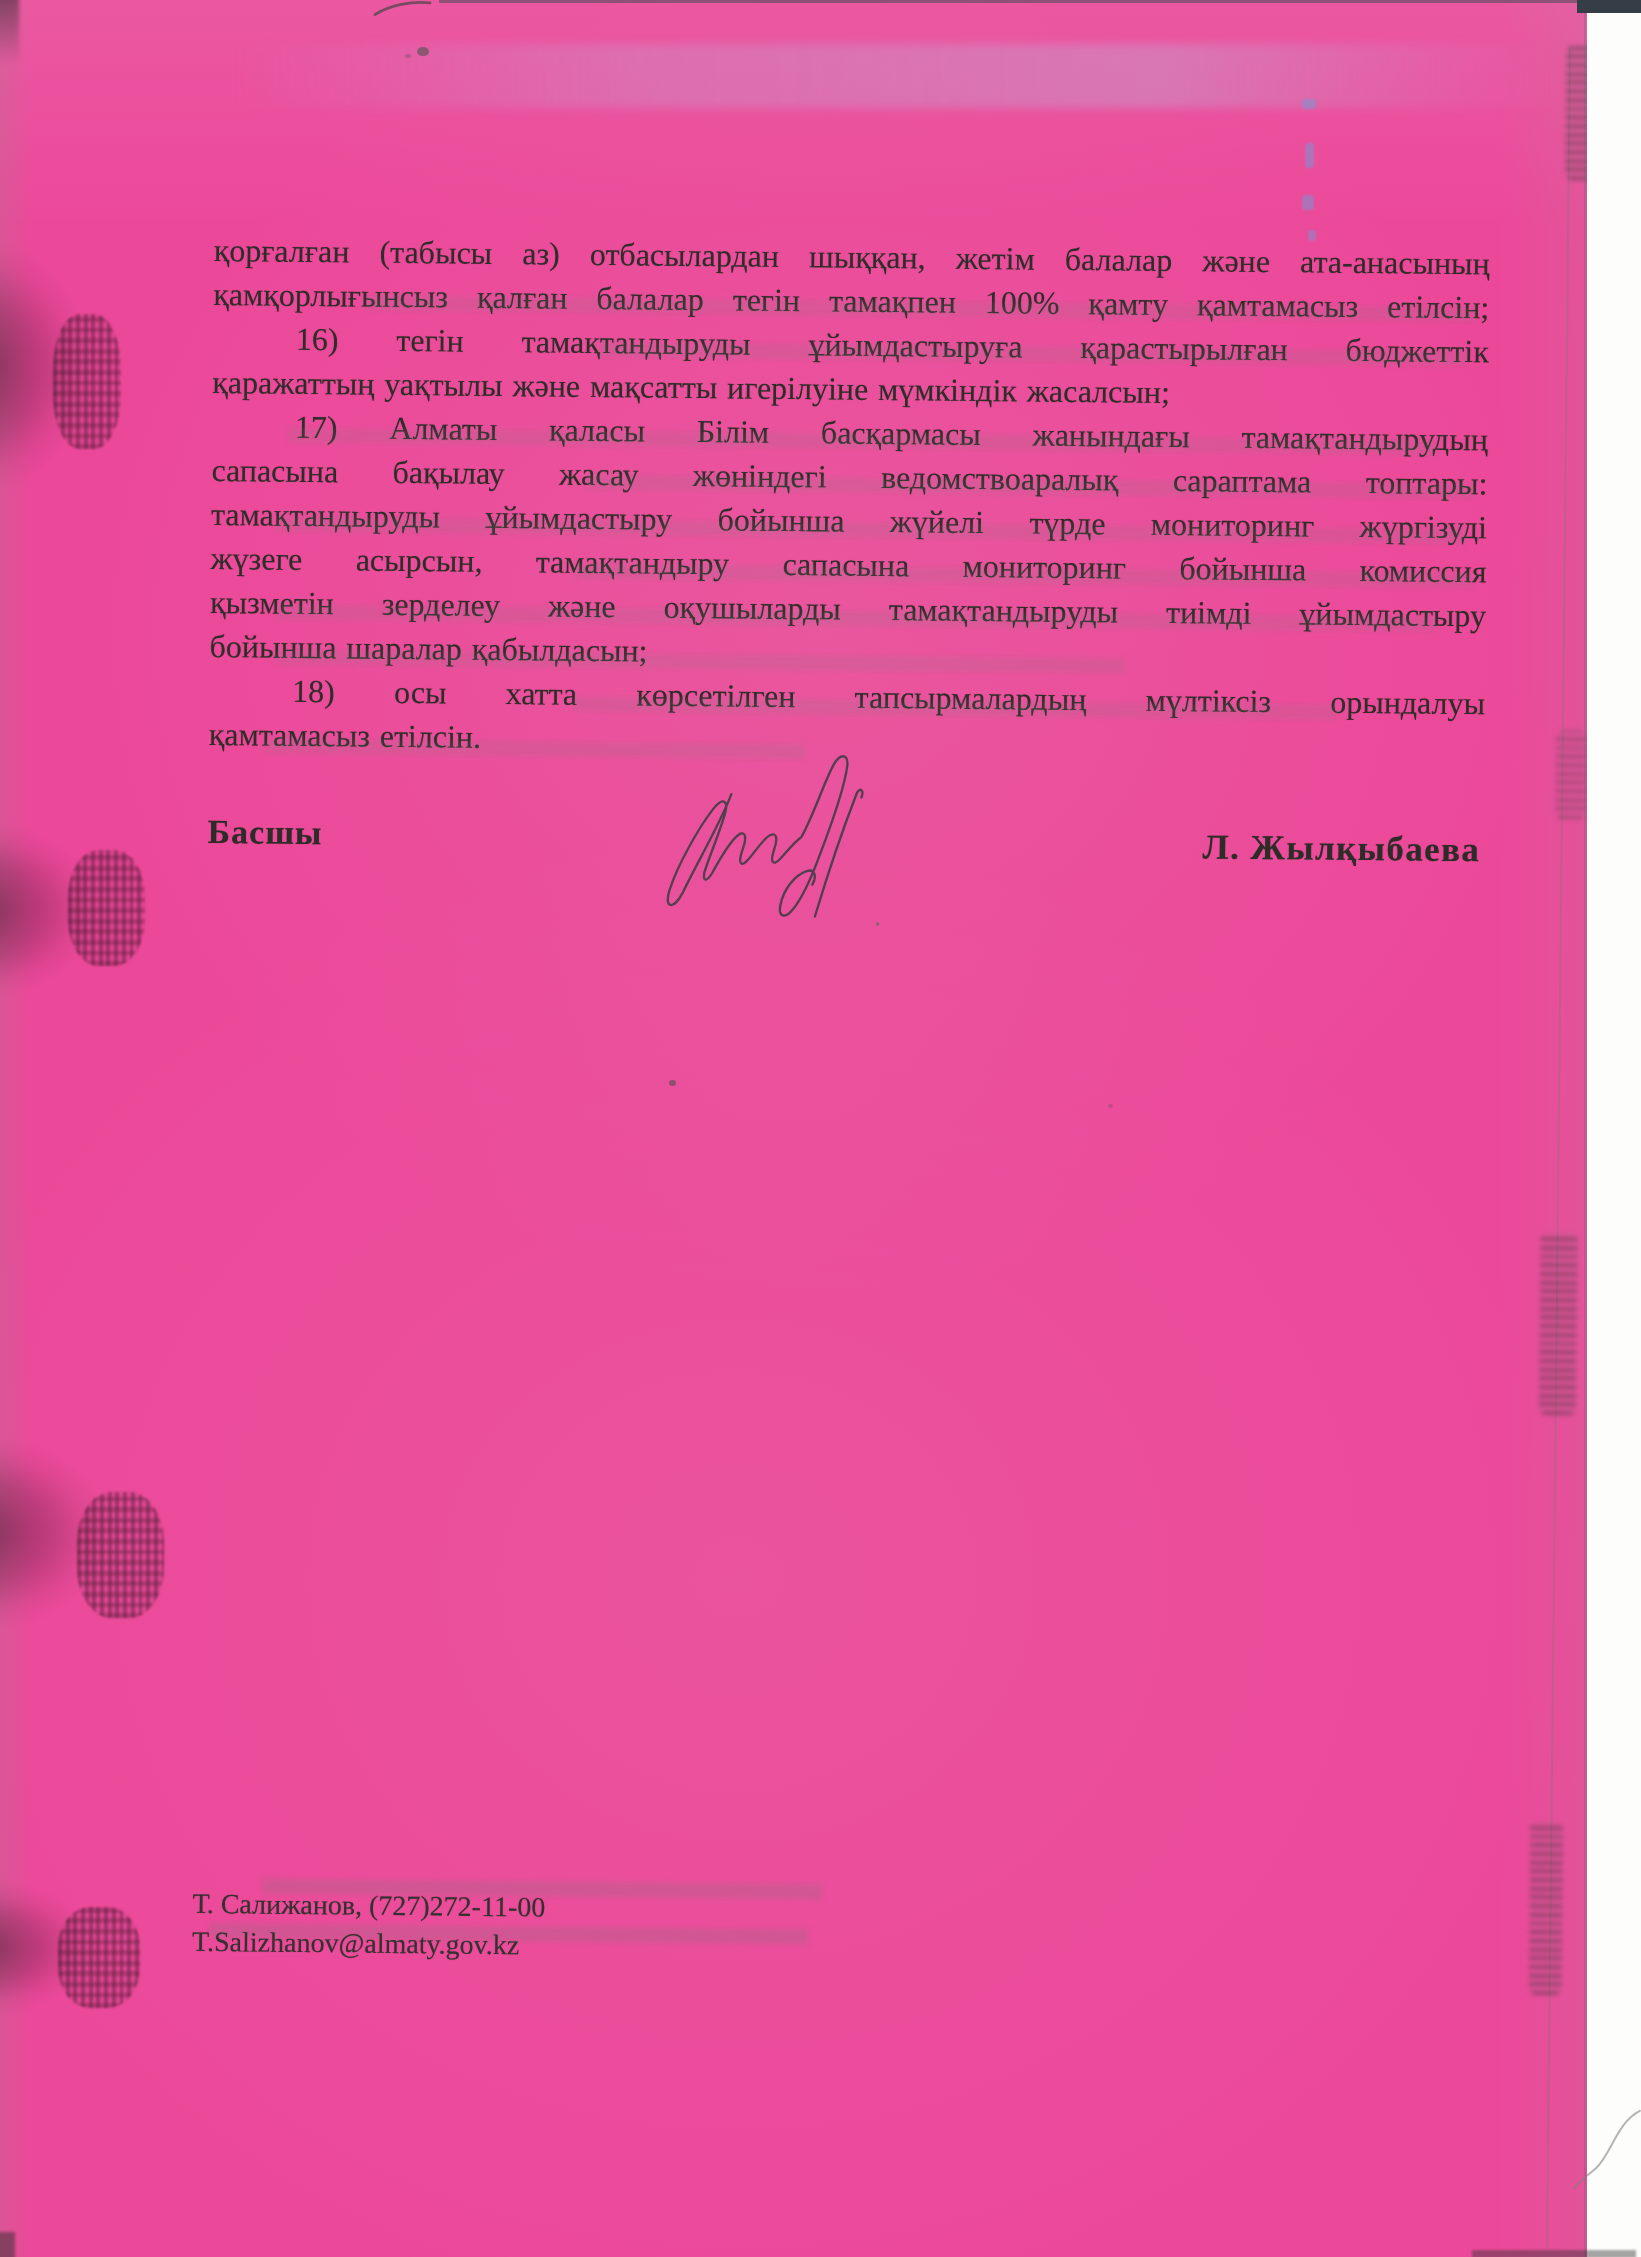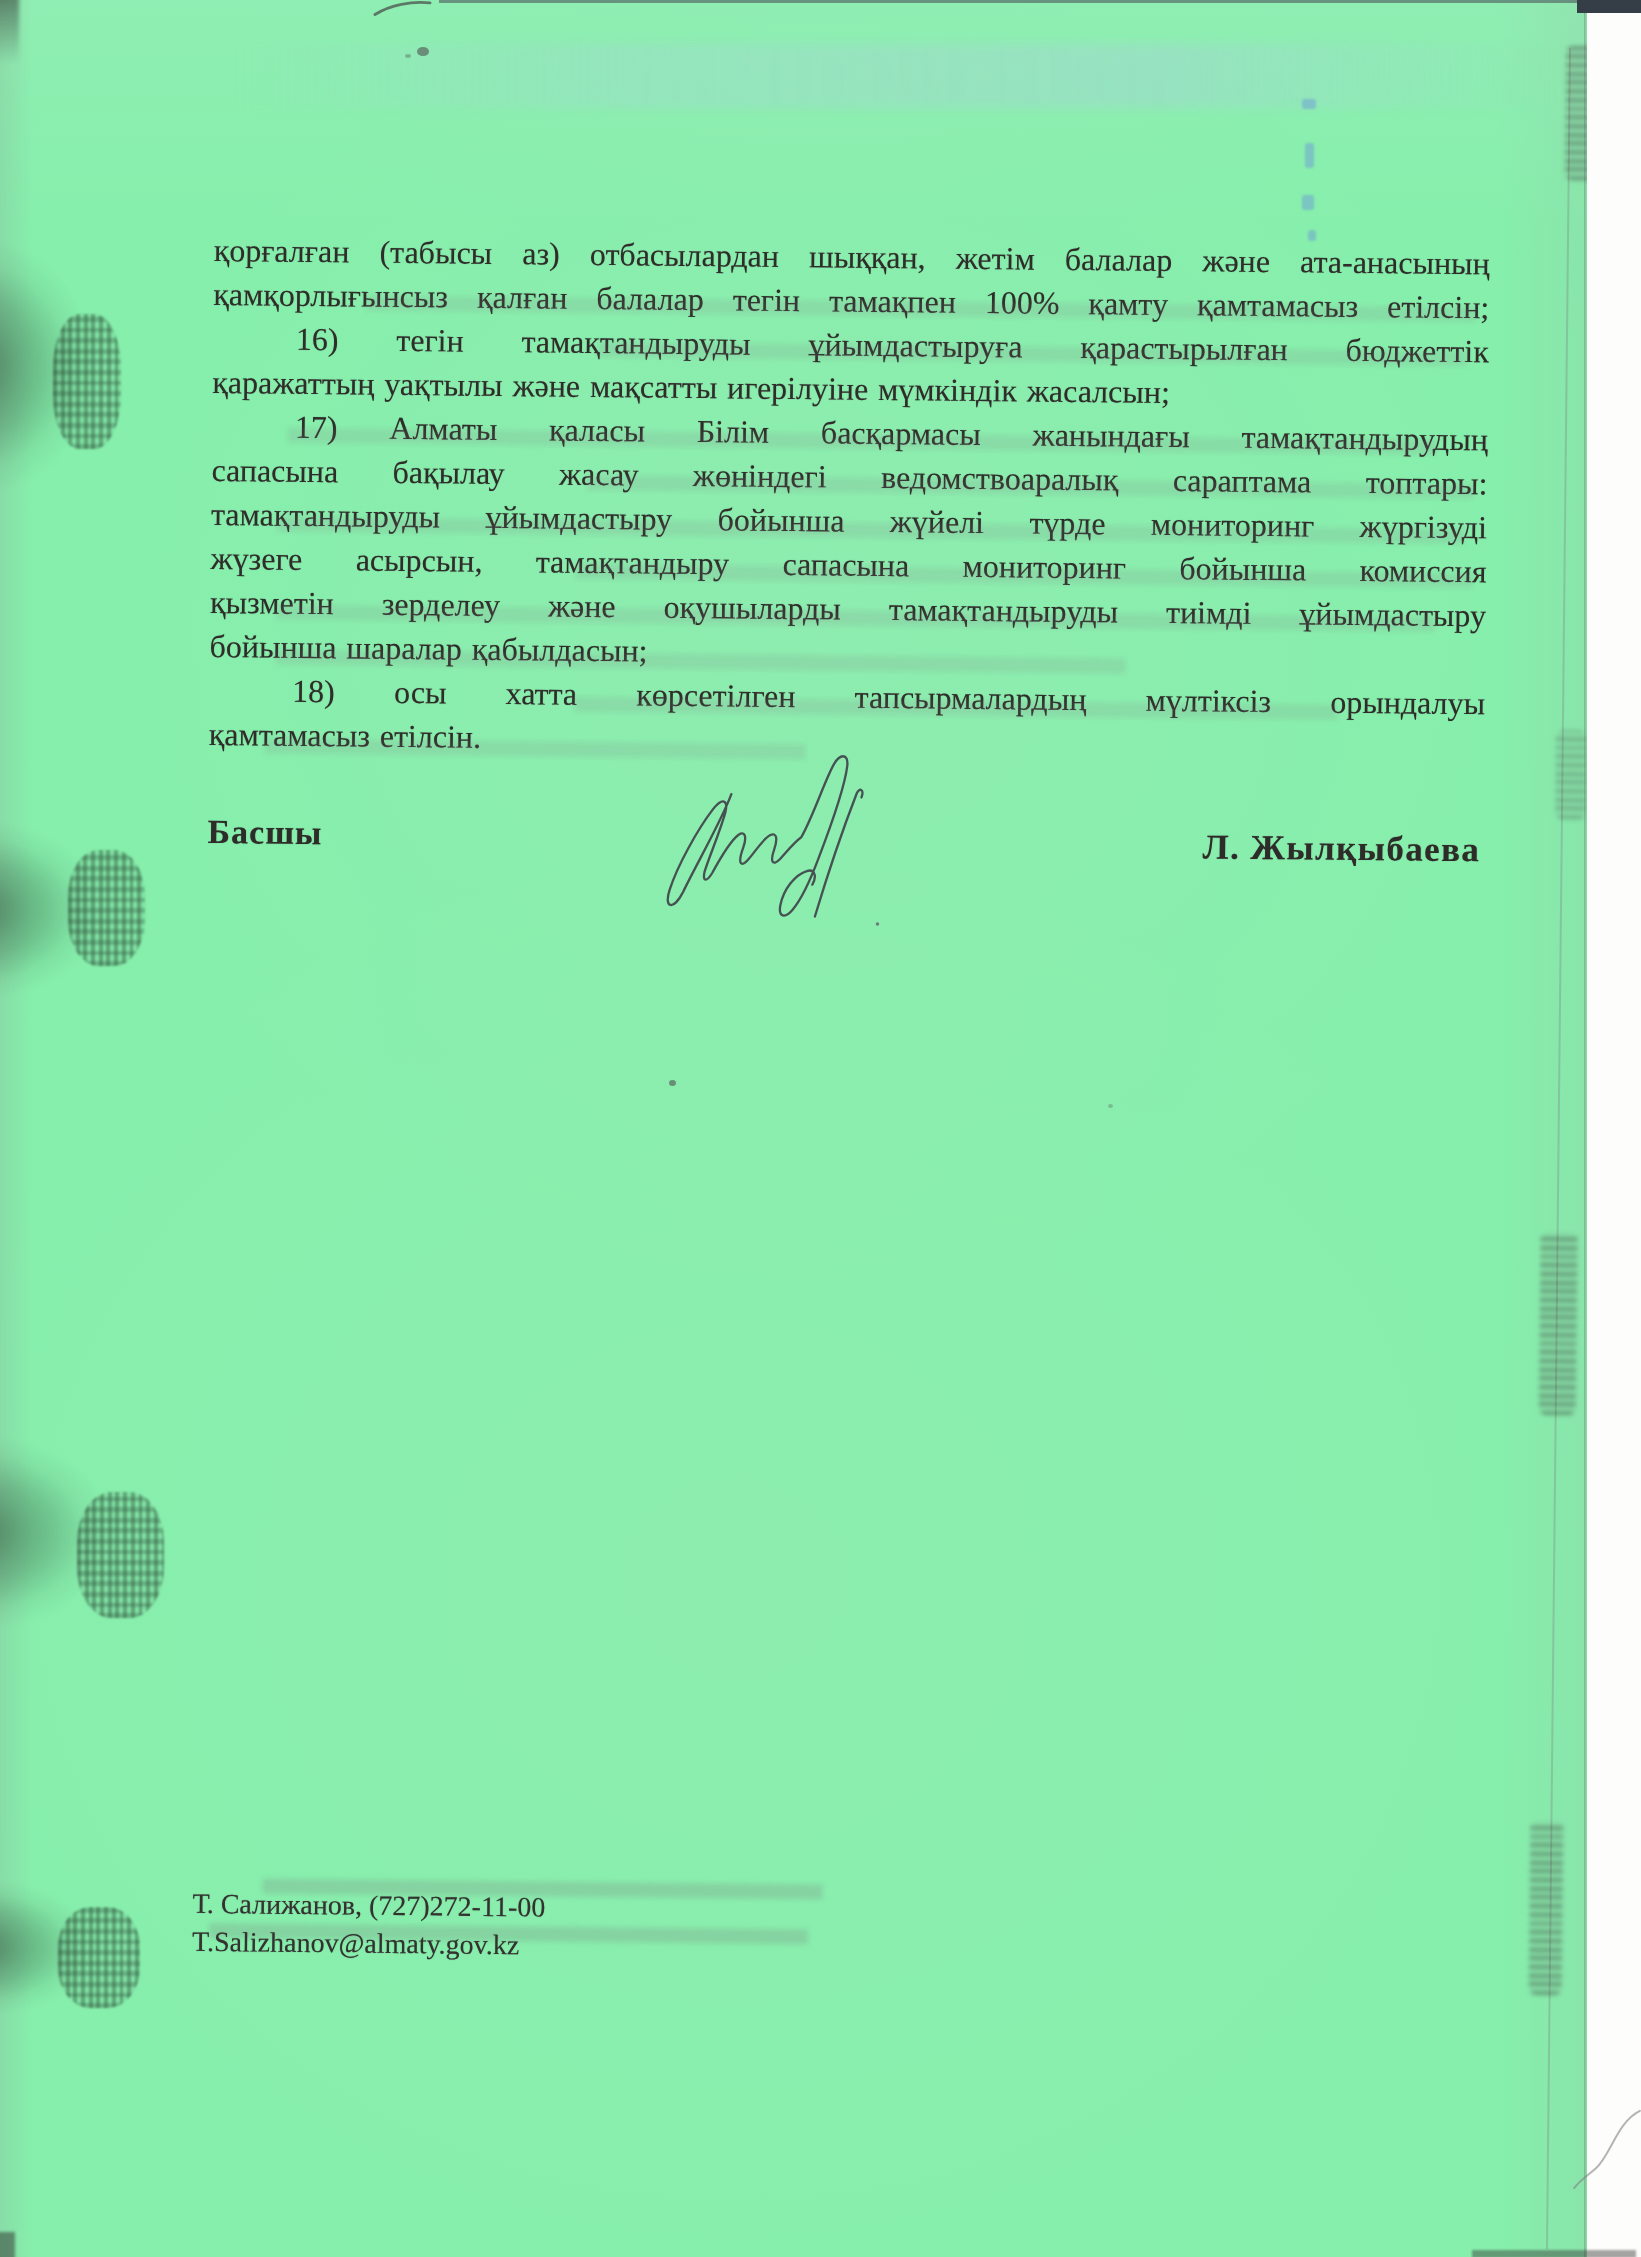--- a/index.html
+++ b/index.html
@@ -1,18 +1,18 @@
 <!DOCTYPE html>
 <html><head>
 <meta charset="utf-8">
 <style>
   html,body{margin:0;padding:0;background:#e8e8e6;}
   .page{
     position:relative;width:1641px;height:2257px;overflow:hidden;
-    background:#86efac;
+    background:#ec4899;
     font-family:"Liberation Serif","DejaVu Serif",serif;
   }
   .paper-tint{
     position:absolute;inset:0;pointer-events:none;
     background:
       radial-gradient(ellipse 60% 40% at 50% 28%, rgba(210,210,204,0.10), transparent 75%),
       radial-gradient(ellipse 70% 45% at 45% 70%, rgba(215,215,210,0.08), transparent 75%),
       linear-gradient(180deg, rgba(225,228,235,0.10), transparent 10%);
   }
   .left-shade{position:absolute;left:0;top:0;width:33px;height:2257px;

